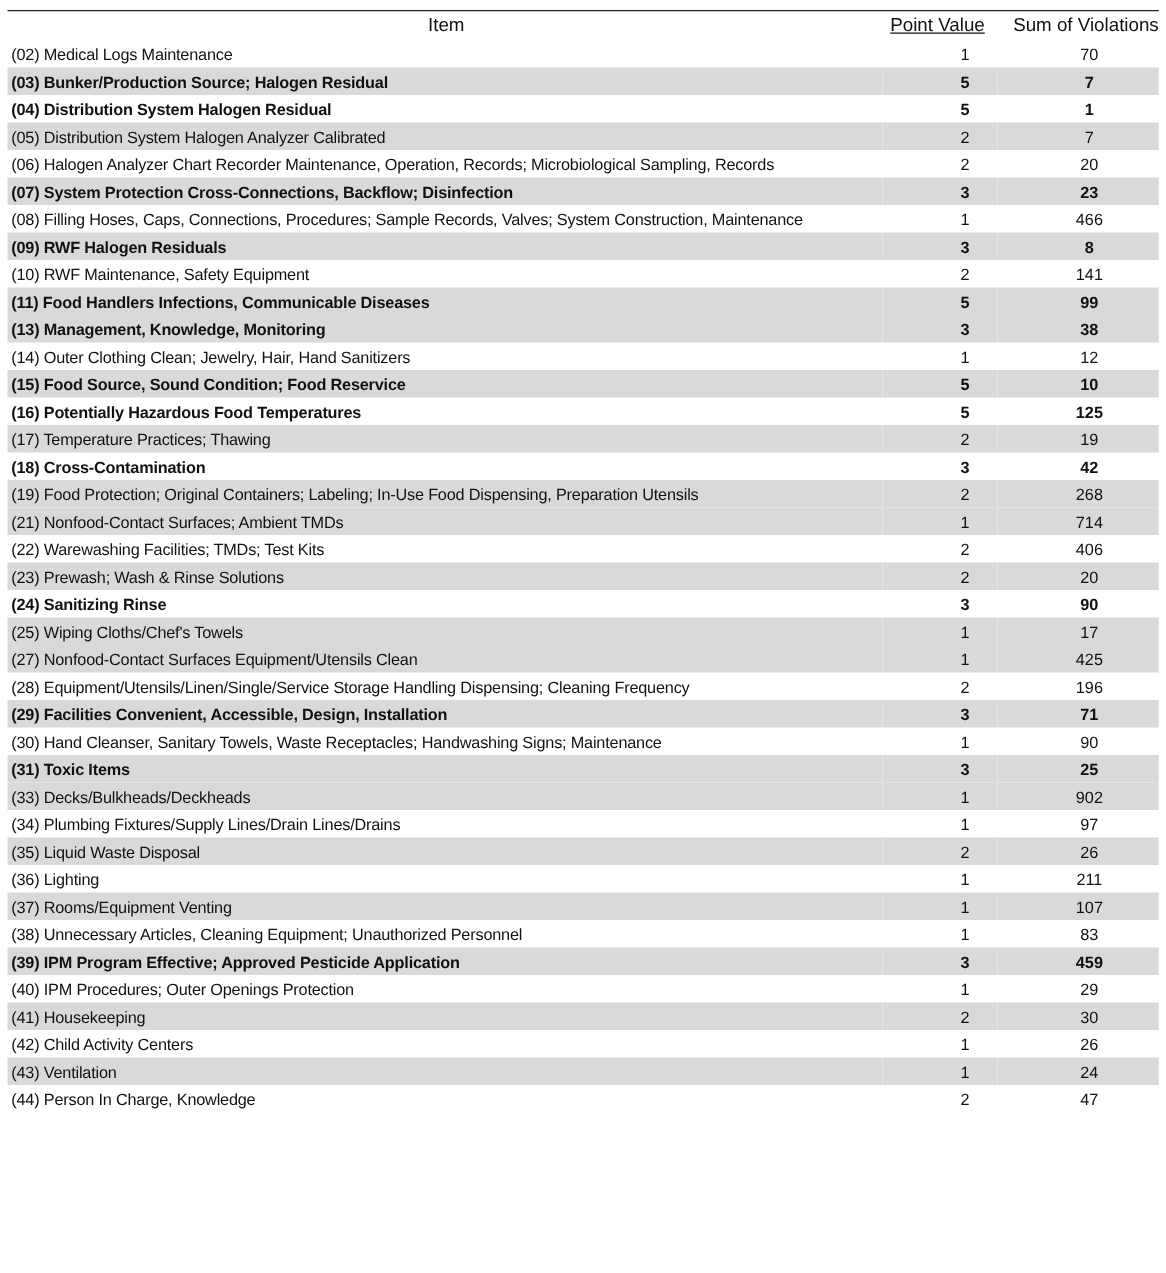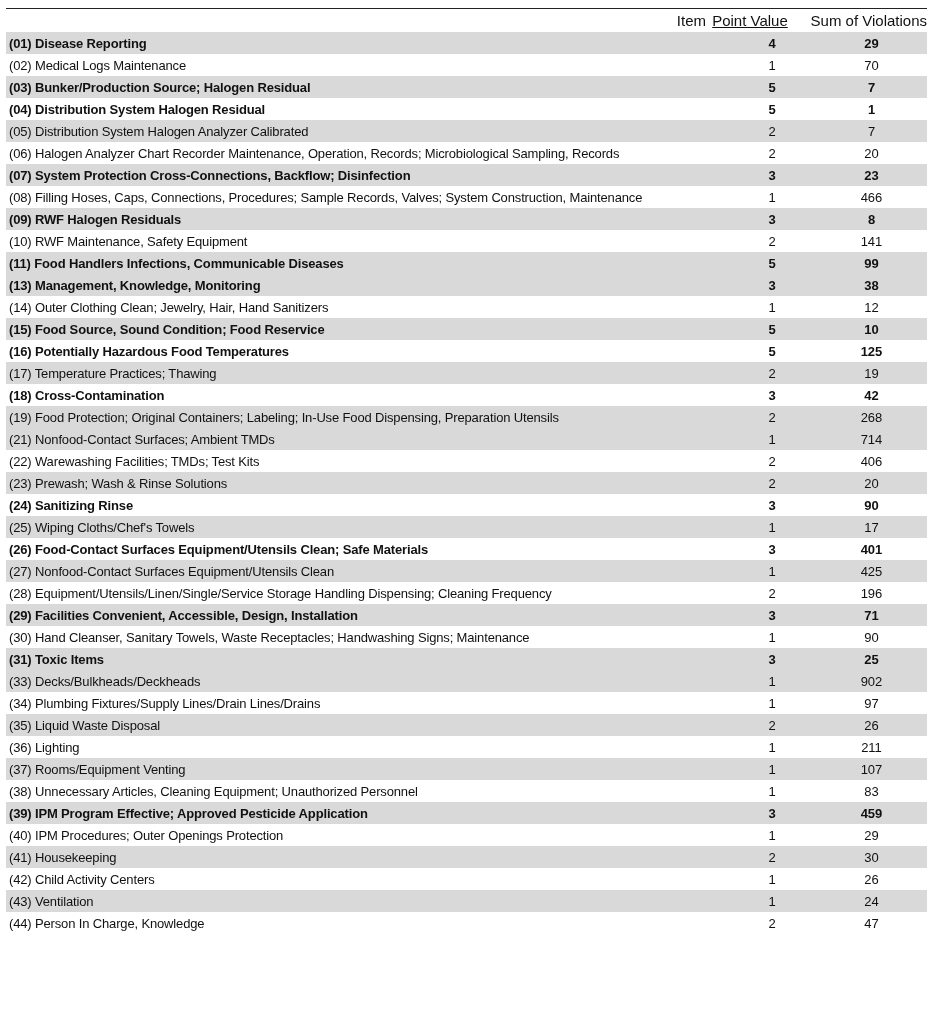--- a/index.html
+++ b/index.html
@@ -4,21 +4,21 @@
 <style>
   html, body { margin: 0; padding: 0; background: #ffffff; }
   body { width: 933px; height: 1018px; overflow: hidden; font-family: "Liberation Sans", sans-serif; color: #111; }
   .wrap { position: absolute; left: 6px; top: 8px; width: 921px; }
   .topline { height: 0; border-top: 1px solid #222; }
   table { border-collapse: collapse; width: 921px; table-layout: fixed; }
   col.c-item { width: 700px; }
   col.c-pv { width: 92px; }
   col.c-sv { width: 129px; }
   th { font-weight: normal; font-size: 15px; height: 23px; padding: 0; vertical-align: middle; color: #111; }
-  th.item { text-align: right; padding-left: 2px; }
+  th.item { text-align: center; padding-left: 2px; }
   th.pv { padding-right: 4px; text-decoration: underline; }
   th.sv { text-align: right; padding-left: 4px; }
   td { font-size: 13px; height: 22px; padding: 0; vertical-align: middle; white-space: nowrap; }
   td.item { padding-left: 3px; letter-spacing: -0.15px; }
   td.pv { text-align: center; padding-left: 40px; }
   td.sv { text-align: center; padding-left: 18px; }
   tr.striped td { background: #d9d9d9; }
   tr.bold td { font-weight: bold; }
 </style>
 </head>
@@ -33,25 +33,20 @@
         <col class="c-sv">
       </colgroup>
     <thead>
       <tr>
         <th class="item">Item</th>
         <th class="pv">Point Value</th>
         <th class="sv">Sum of Violations</th>
       </tr>
     </thead>
     <tbody id="tbody">
-        <tr class="striped bold">
-          <td class="item">(01) Disease Reporting</td>
-          <td class="pv">4</td>
-          <td class="sv">29</td>
-        </tr>
         <tr>
           <td class="item">(02) Medical Logs Maintenance</td>
           <td class="pv">1</td>
           <td class="sv">70</td>
         </tr>
         <tr class="striped bold">
           <td class="item">(03) Bunker/Production Source; Halogen Residual</td>
           <td class="pv">5</td>
           <td class="sv">7</td>
         </tr>
@@ -147,25 +142,20 @@
         </tr>
         <tr class="bold">
           <td class="item">(24) Sanitizing Rinse</td>
           <td class="pv">3</td>
           <td class="sv">90</td>
         </tr>
         <tr class="striped">
           <td class="item">(25) Wiping Cloths/Chef's Towels</td>
           <td class="pv">1</td>
           <td class="sv">17</td>
-        </tr>
-        <tr class="bold">
-          <td class="item">(26) Food-Contact Surfaces Equipment/Utensils Clean; Safe Materials</td>
-          <td class="pv">3</td>
-          <td class="sv">401</td>
         </tr>
         <tr class="striped">
           <td class="item">(27) Nonfood-Contact Surfaces Equipment/Utensils Clean</td>
           <td class="pv">1</td>
           <td class="sv">425</td>
         </tr>
         <tr>
           <td class="item">(28) Equipment/Utensils/Linen/Single/Service Storage Handling Dispensing; Cleaning Frequency</td>
           <td class="pv">2</td>
           <td class="sv">196</td>

